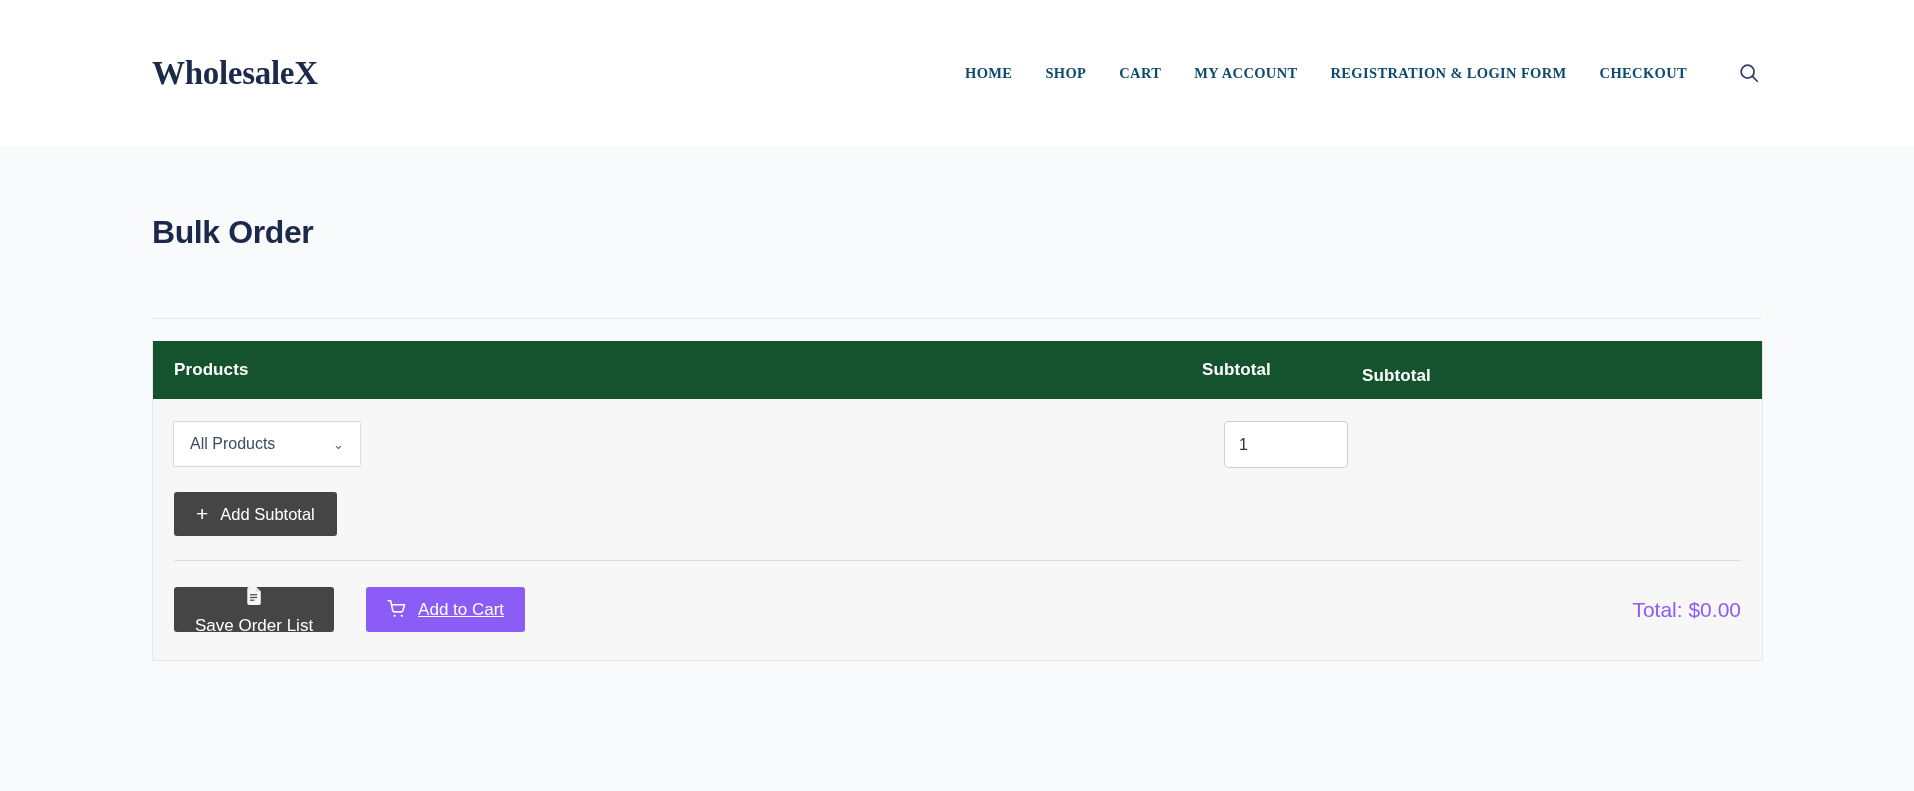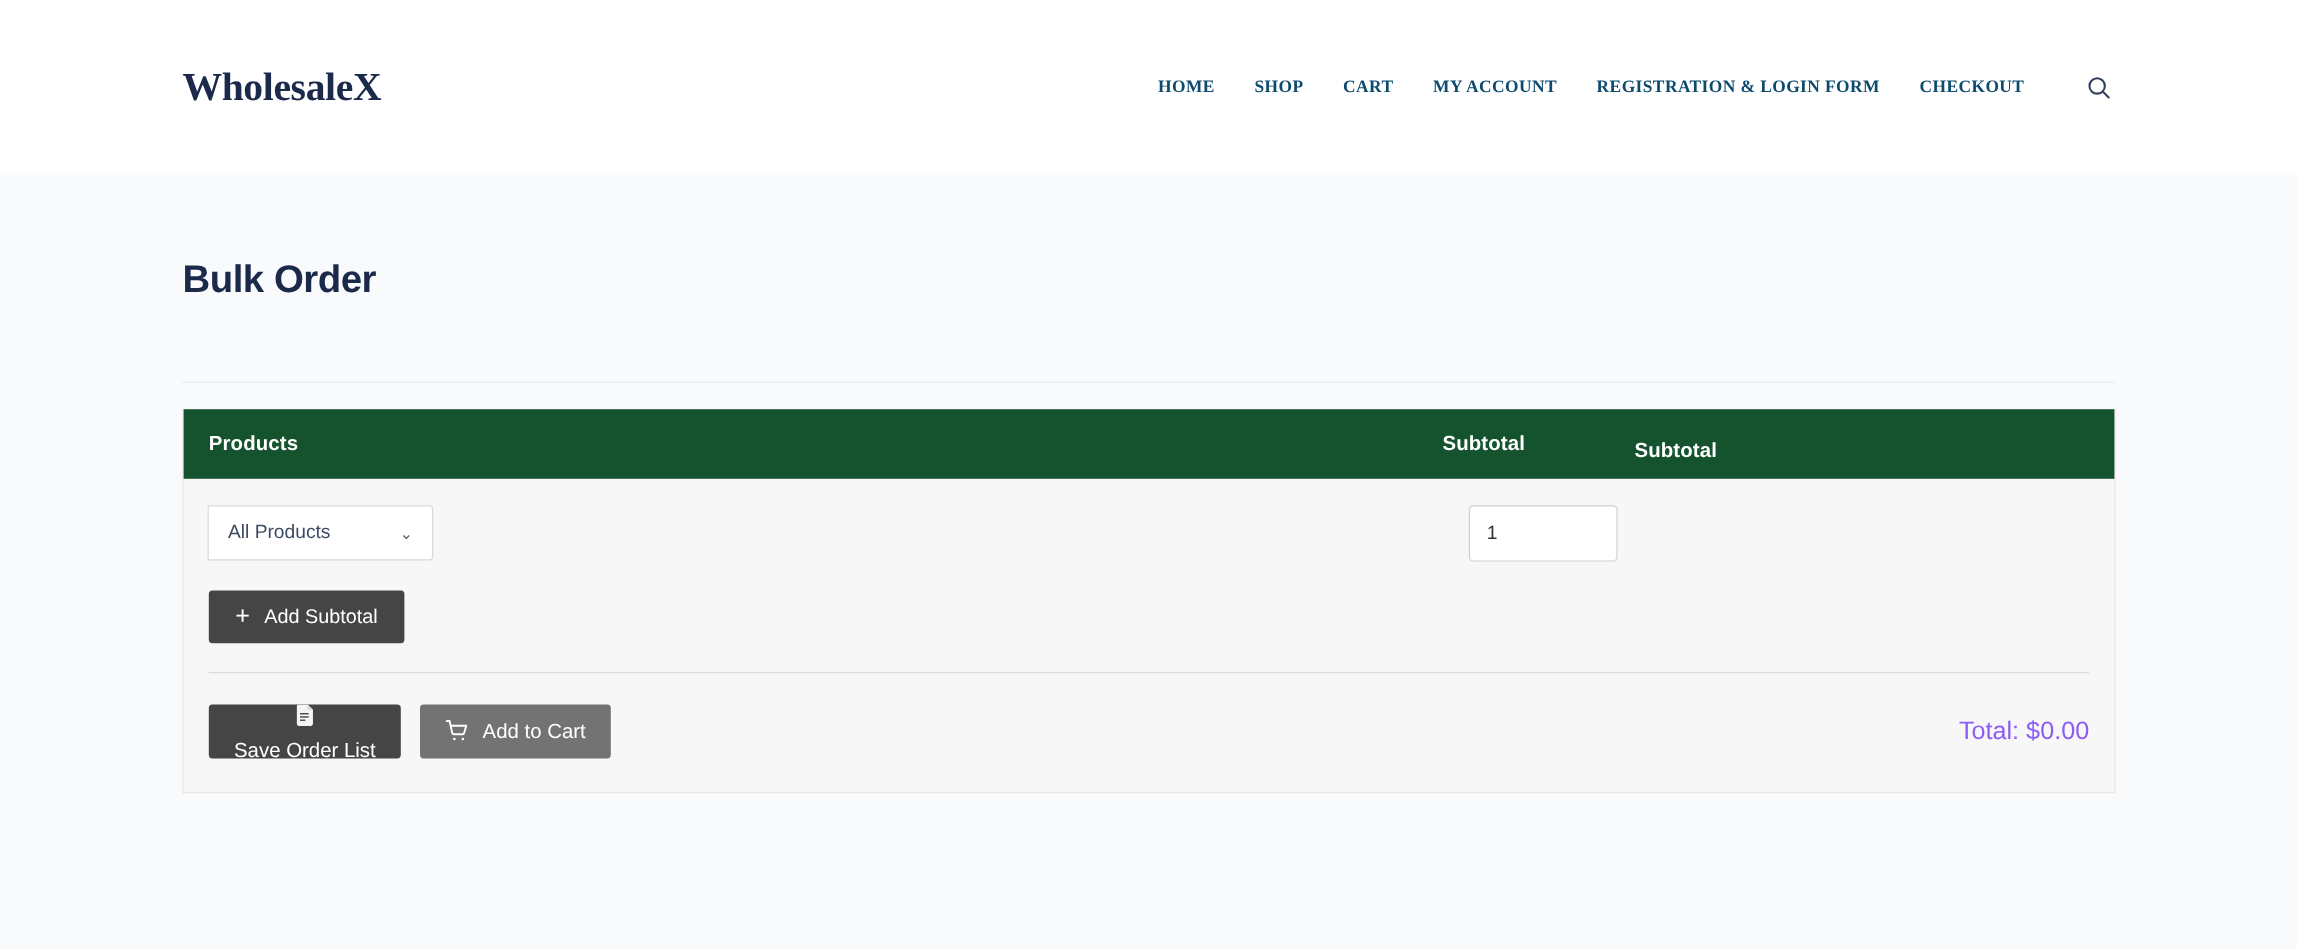--- a/index.html
+++ b/index.html
@@ -228,21 +228,21 @@
     font-size: 17px;
     font-family: "Liberation Sans", sans-serif;
     color: #ffffff;
     display: inline-flex;
     align-items: center;
     gap: 11px;
     cursor: pointer;
   }
 
   .save-order-btn { background: #454545; flex-direction: column; }
-  .add-cart-btn { background: #737373; margin-left: 16px; }
+  .add-cart-btn { background: #8b5cf6; margin-left: 32px; text-decoration: underline; }
 
   .btn-icon { display: inline-flex; align-items: center; }
 
   .total-text {
     margin-left: auto;
     font-size: 21px;
     color: #8b5cf6;
     white-space: nowrap;
   }
 </style>

